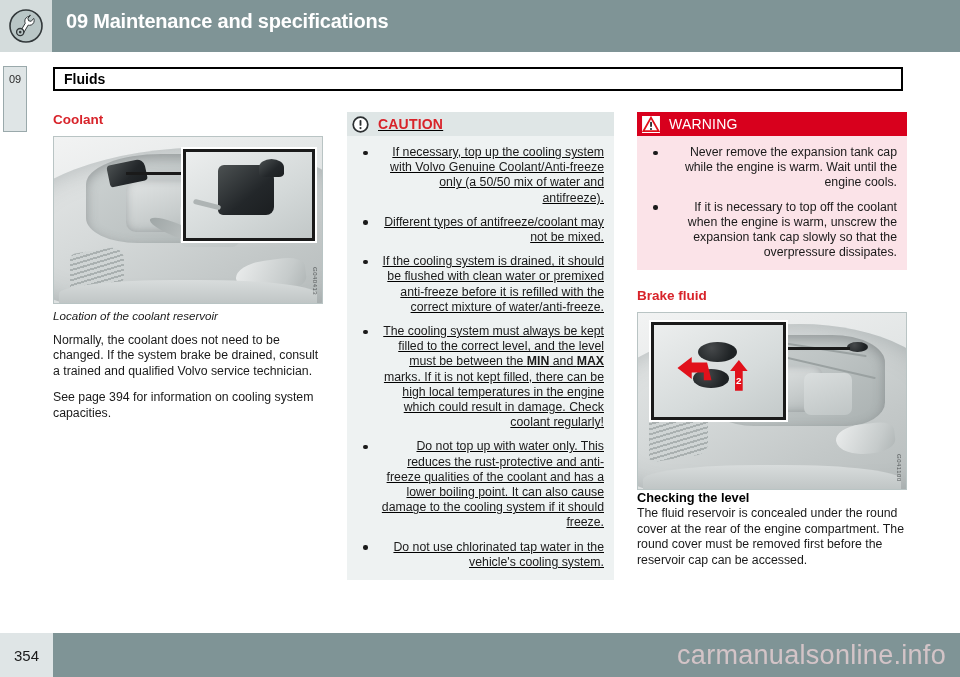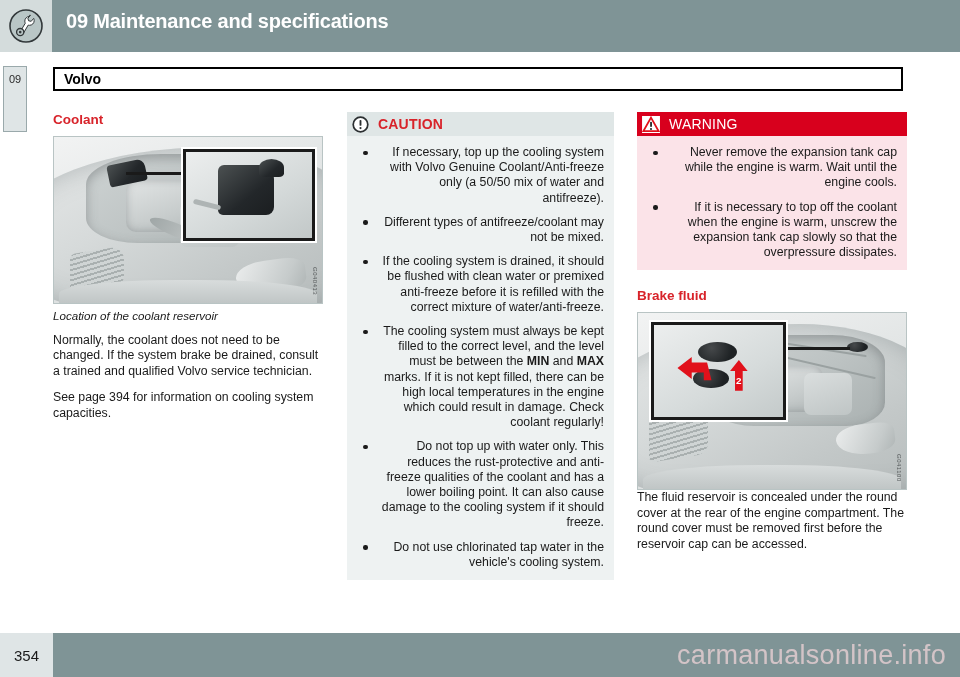--- a/index.html
+++ b/index.html
@@ -77,21 +77,21 @@
     color: #000000;
     margin-left: 9px;
   }
 
   
   .col {
     position: absolute;
     top: 112px;
   }
   .col-left  { left: 53px;  width: 270px; }
-  .col-mid   { left: 347px; width: 267px; }
+  .col-mid   { left: 347px; width: 267px; text-decoration: underline; }
   .col-right { left: 637px; width: 270px; }
 
   .red-head {
     font-size: 13.5px;
     font-weight: bold;
     color: #d8232a;
     margin: 0 0 9px 0;
   }
   .red-head.spaced { margin-top: 0; }
 
@@ -356,21 +356,21 @@
     </svg>
   </div>
   <div class="chapter-title">09 Maintenance and specifications</div>
 </div>
 
 <div class="side-tab">
   <span>09</span>
 </div>
 
 <div class="section-bar">
-  <span>Volvo</span>
+  <span>Fluids</span>
 </div>
 
 <div class="col col-left">
 
   <div class="red-head">Coolant</div>
 
   <div class="figure fig-coolant">
     <div class="hood"></div>
     <div class="bay"></div>
     <div class="engine-block"></div>
@@ -462,20 +462,21 @@
       <svg style="position:absolute;left:56%;top:38%;width:20%;height:36%;" viewBox="0 0 18 30">
         <path d="M9 0 L17 10 L12.5 10 L12.5 28 L5.5 28 L5.5 10 L1 10 Z" fill="#e1111b"></path>
         <text x="9" y="22" font-size="9" font-family="Liberation Sans, sans-serif" font-weight="bold" fill="#ffffff" text-anchor="middle">2</text>
       </svg>
     </div>
 
     <div class="fig-code">G041100</div>
   </div>
 
 
+  <div class="sub-head">Checking the level</div>
   <p class="body-text">The fluid reservoir is concealed under the round cover at the rear of the engine compartment. The round cover must be removed first before the reservoir cap can be accessed.</p>
 </div>
 
 <div class="footer">
   <div class="footer-page">
     <span>354</span>
   </div>
   <div class="watermark">carmanualsonline.info</div>
 </div>
 

